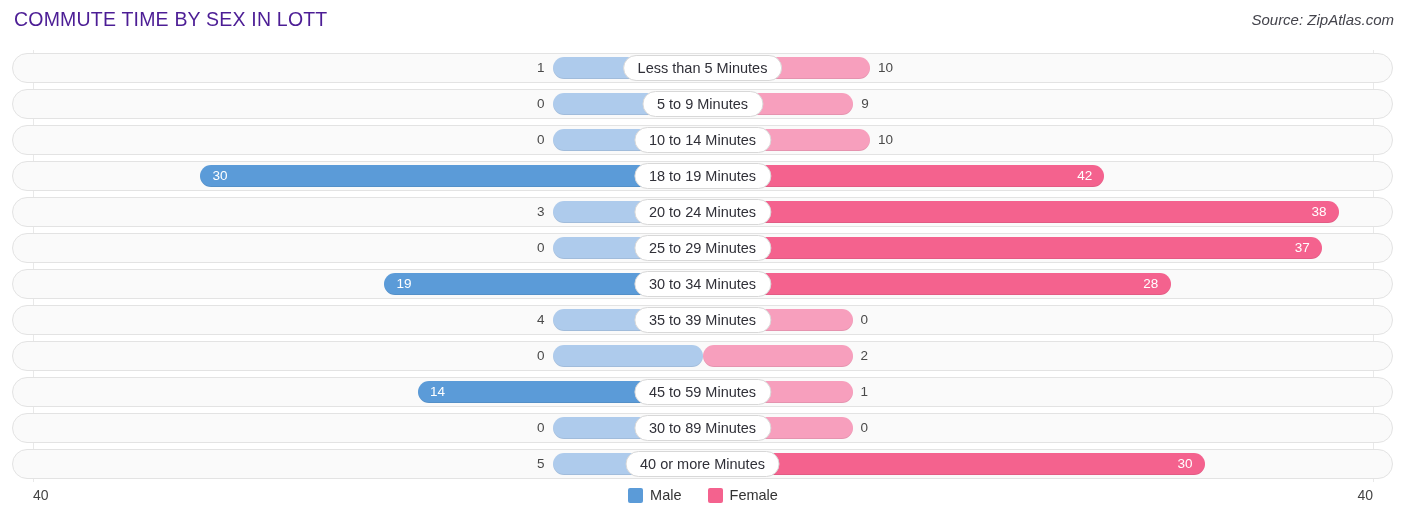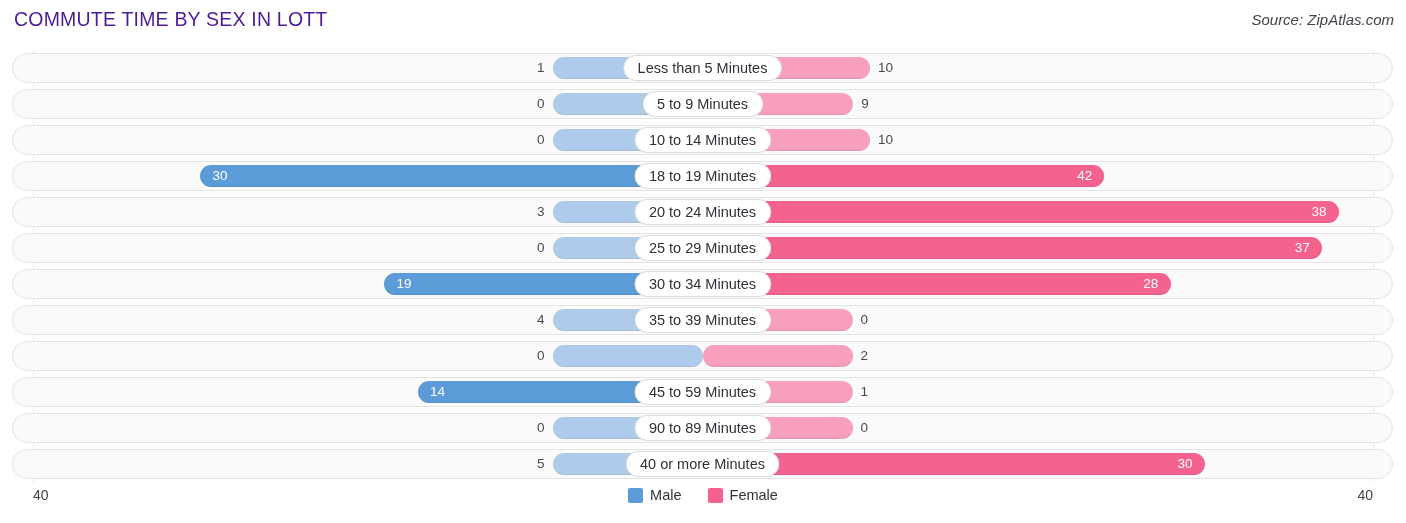--- a/index.html
+++ b/index.html
@@ -293,21 +293,21 @@
           <div class="label-pill">45 to 59 Minutes</div>
         </div>
         <div class="row" style="top: 363px;">
           <div class="track" style="background: rgb(250, 250, 250); border-color: rgb(227, 227, 227);"></div>
           <div class="barwrap">
             <div class="bar male rounded-both" style="background: rgb(174, 203, 236); left: 540.5px; width: 150px;"></div>
             <div class="val outside-left" style="left: 518.5px; width: 14px; text-align: right;">0</div>
             <div class="bar female rounded-both" style="background: rgb(247, 159, 189); left: 690.5px; width: 150px;"></div>
             <div class="val outside-right" style="left: 848.5px;">0</div>
           </div>
-          <div class="label-pill">90 to 89 Minutes</div>
+          <div class="label-pill">30 to 89 Minutes</div>
         </div>
         <div class="row" style="top: 399px;">
           <div class="track" style="background: rgb(250, 250, 250); border-color: rgb(227, 227, 227);"></div>
           <div class="barwrap">
             <div class="bar male rounded-both" style="background: rgb(174, 203, 236); left: 540.5px; width: 150px;"></div>
             <div class="val outside-left" style="left: 518.5px; width: 14px; text-align: right;">5</div>
             <div class="bar female" style="background: rgb(244, 98, 142); left: 690.5px; width: 502.125px;"></div>
             <div class="val inside" style="left: 1164.62px; width: 16px; text-align: right;">30</div>
           </div>
           <div class="label-pill">40 or more Minutes</div>

